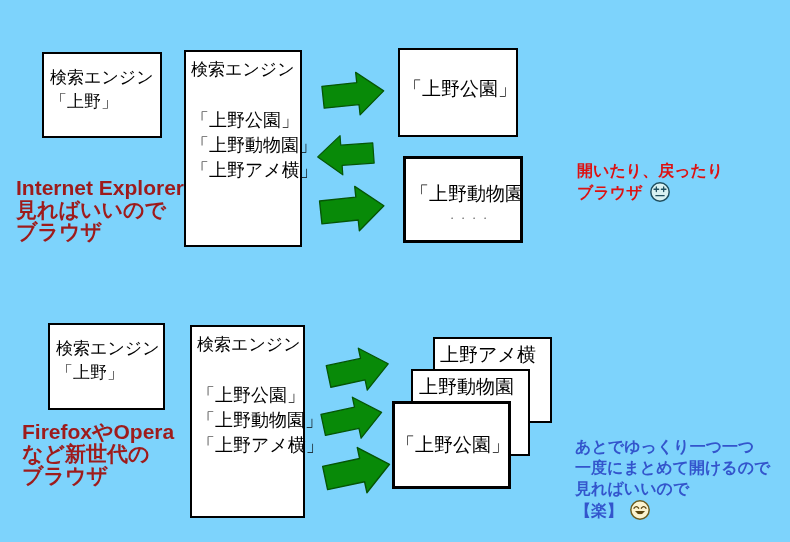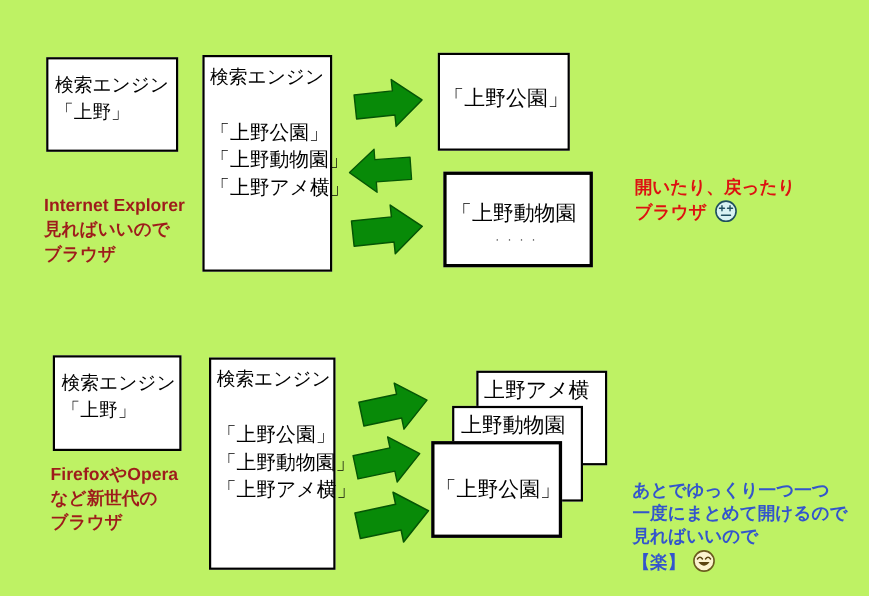--- a/index.html
+++ b/index.html
@@ -1,31 +1,31 @@
 <!DOCTYPE html>
 <html><head>
 <meta charset="utf-8">
 <style>
   html,body { margin:0; padding:0; background:#ffffff; }
   .canvas {
-    position:relative; width:790px; height:542px; background:#bef264;
+    position:relative; width:790px; height:542px; background:#7dd3fc;
     font-family:"Liberation Sans", sans-serif; color:#000; overflow:hidden;
   }
   .box {
     position:absolute; background:#ffffff; border:2px solid #000;
     box-sizing:border-box;
   }
   .thick { border-width:3px; }
   .boxtext { font-size:17px; line-height:24px; white-space:nowrap; }
   .bigtext { font-size:19px; white-space:nowrap; }
   .engine-title { font-size:17px; line-height:24px; margin-bottom:26px; white-space:nowrap; }
   .engine-item { font-size:18px; line-height:25px; white-space:nowrap; }
   .label-dark {
     position:absolute; color:#9e1b1b; font-weight:bold;
-    font-size:16px; line-height:22px; white-space:nowrap;margin-left:24px;
+    font-size:21px; line-height:22px; white-space:nowrap;
   }
   .note-red {
     position:absolute; color:#dd1111; font-weight:bold;
     font-size:16px; line-height:20px; white-space:nowrap;
   }
   .note-blue {
     position:absolute; color:#3355cc; font-weight:bold;
     font-size:16px; line-height:21px; white-space:nowrap;
   }
   .line { display:block; }
@@ -56,21 +56,21 @@
   <svg class="arrow" style="left:311px; top:133px; transform:rotate(-4deg);" width="68" height="44" viewBox="0 0 100 74">
     <polygon points="98,20 44,20 44,4 4,37 44,70 44,54 98,54" fill="#088a08" stroke="#055505" stroke-width="2" stroke-linejoin="round"></polygon>
   </svg>
   <svg class="arrow" style="left:318px; top:184px; transform:rotate(-6deg);" width="70" height="50" viewBox="0 0 100 74">
     <polygon points="2,20 56,20 56,4 96,37 56,70 56,54 2,54" fill="#088a08" stroke="#055505" stroke-width="2" stroke-linejoin="round"></polygon>
   </svg>
 
   <div class="box" style="left:398px; top:48px; width:120px; height:89px; padding:26px 0 0 3px;">
     <span class="bigtext">「上野公園」</span>
   </div>
-  <div class="box thick" style="left:403px; top:156px; width:136px; height:87px; padding:22px 0 0 4px; overflow:hidden;">
+  <div class="box thick" style="left:403px; top:156px; width:120px; height:87px; padding:22px 0 0 4px; overflow:hidden;">
     <span class="bigtext">「上野動物園</span>
     <div class="dots">・・・・</div>
   </div>
 
   <div class="label-dark" style="left:16px; top:177px;">
     <span class="line">Internet Explorer</span>
     <span class="line">見ればいいので</span>
     <span class="line">ブラウザ</span>
   </div>
 

